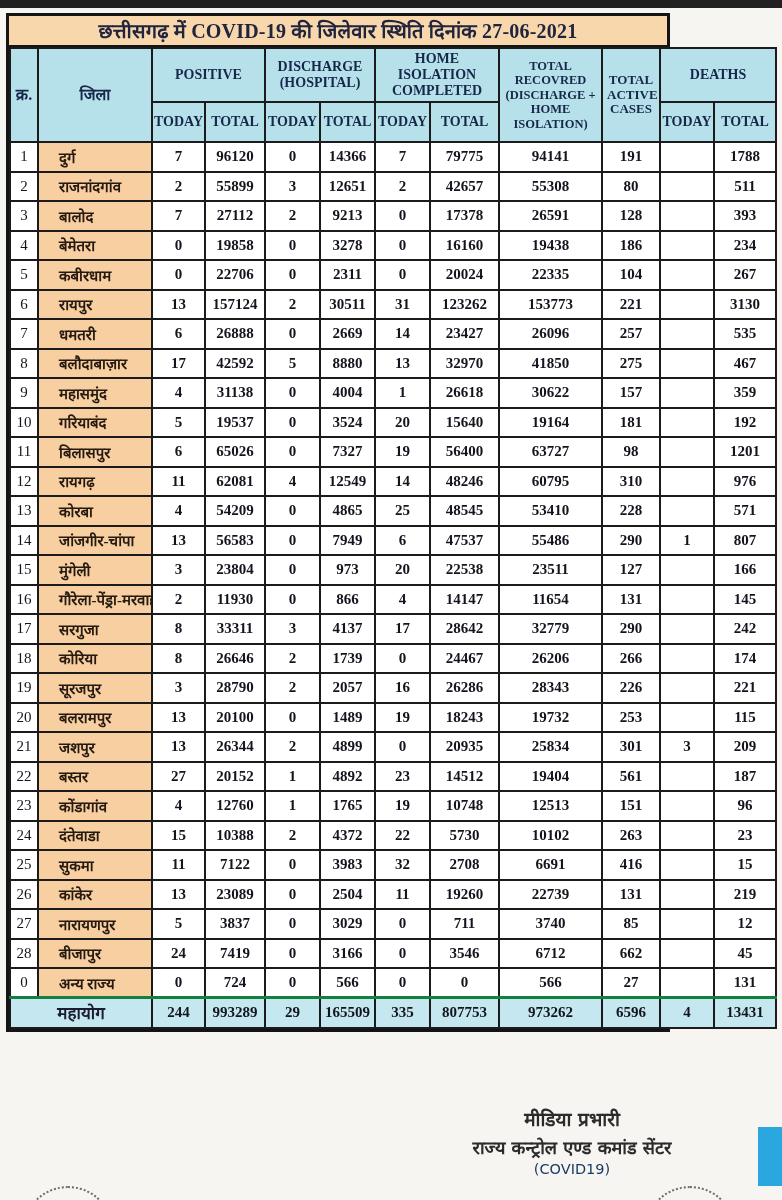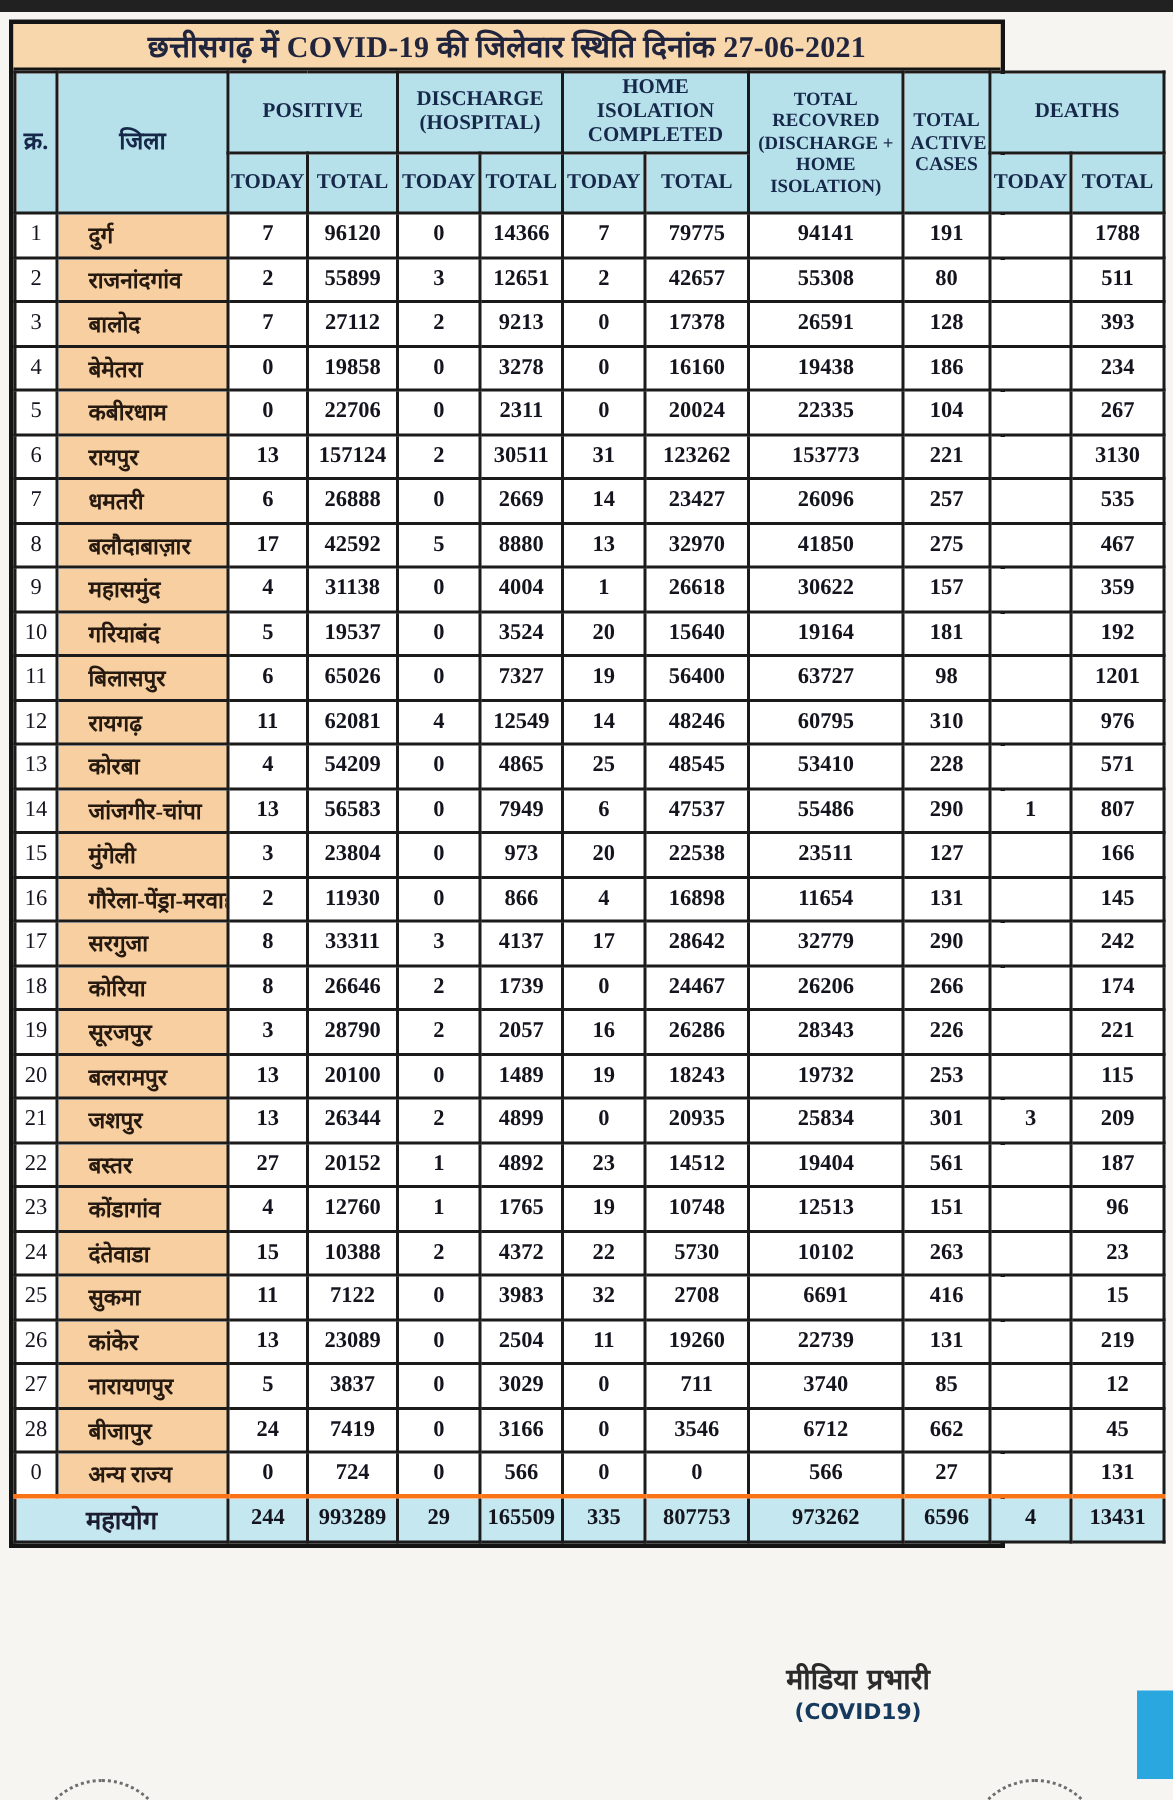--- a/index.html
+++ b/index.html
@@ -62,40 +62,40 @@
     background: #f8cfa1;
     text-align: left;
     padding-left: 20px;
     font-size: 15px;
     color: #261a10;
     white-space: nowrap;
   }
   .data-table tbody td.serial-cell { font-weight: normal; font-size: 15px; }
   tr.total-row td {
     background: #c5e8f0 !important;
-    border-top: 3px solid #f97316;
+    border-top: 3px solid #15803d;
     height: 30px;
     font-size: 15px;
   }
   tr.total-row td.total-label-cell { font-size: 17px; color: #1d1d30; }
   .note-bar {
     border-top: 3px solid #101010;
     background: #c9eaf2;
     height: 35px;
     display: flex; align-items: center; justify-content: center;
     font-size: 11.5px; font-weight: bold; color: #1b2d48;
     padding: 0 10px; text-align: center;
   }
   .signature {
     position: absolute; top: 1106px; right: 60px; width: 300px;
     text-align: center;
   }
   .signature .sig-line1 { font-size: 19px; font-weight: bold; color: #2b2b2b; }
   .signature .sig-line2 { font-size: 18px; font-weight: bold; color: #2b2b2b; margin-top: 3px; white-space: nowrap; }
-  .signature .sig-line3 { font-size: 14.5px; font-weight: bold; color: #16395e; margin-top: 2px; }
+  .signature .sig-line3 { font-size: 14.5px; font-weight: normal; color: #16395e; margin-top: 2px; }
   .blue-tab {
     position: absolute; top: 1127px; right: 0; width: 24px; height: 59px;
     background: #2ba7e0;
   }
   .stamp-arc {
     position: absolute;
     width: 92px; height: 92px;
     border: 2.5px dotted #6d6d6d;
     border-radius: 50%;
     background: transparent;
@@ -361,21 +361,21 @@
     <td>166</td>
   </tr>
         <tr>
     <td class="serial-cell">16</td>
     <td class="district-cell">गौरेला-पेंड्रा-मरवाही</td>
     <td>2</td>
     <td>11930</td>
     <td>0</td>
     <td>866</td>
     <td>4</td>
-    <td>16898</td>
+    <td>14147</td>
     <td>11654</td>
     <td>131</td>
     <td></td>
     <td>145</td>
   </tr>
         <tr>
     <td class="serial-cell">17</td>
     <td class="district-cell">सरगुजा</td>
     <td>8</td>
     <td>33311</td>
@@ -569,18 +569,19 @@
         <td>4</td>
         <td>13431</td>
       </tr>
     </tbody>
   </table>
 
 </div>
 
 <div class="signature">
   <div class="sig-line1">मीडिया प्रभारी</div>
+  <div class="sig-line2">राज्य कन्ट्रोल एण्ड कमांड सेंटर</div>
   <div class="sig-line3">(COVID19)</div>
 </div>
 
 <div class="blue-tab"></div>
 <div class="stamp-arc left"></div>
 <div class="stamp-arc right"></div>
 
 </body></html>

